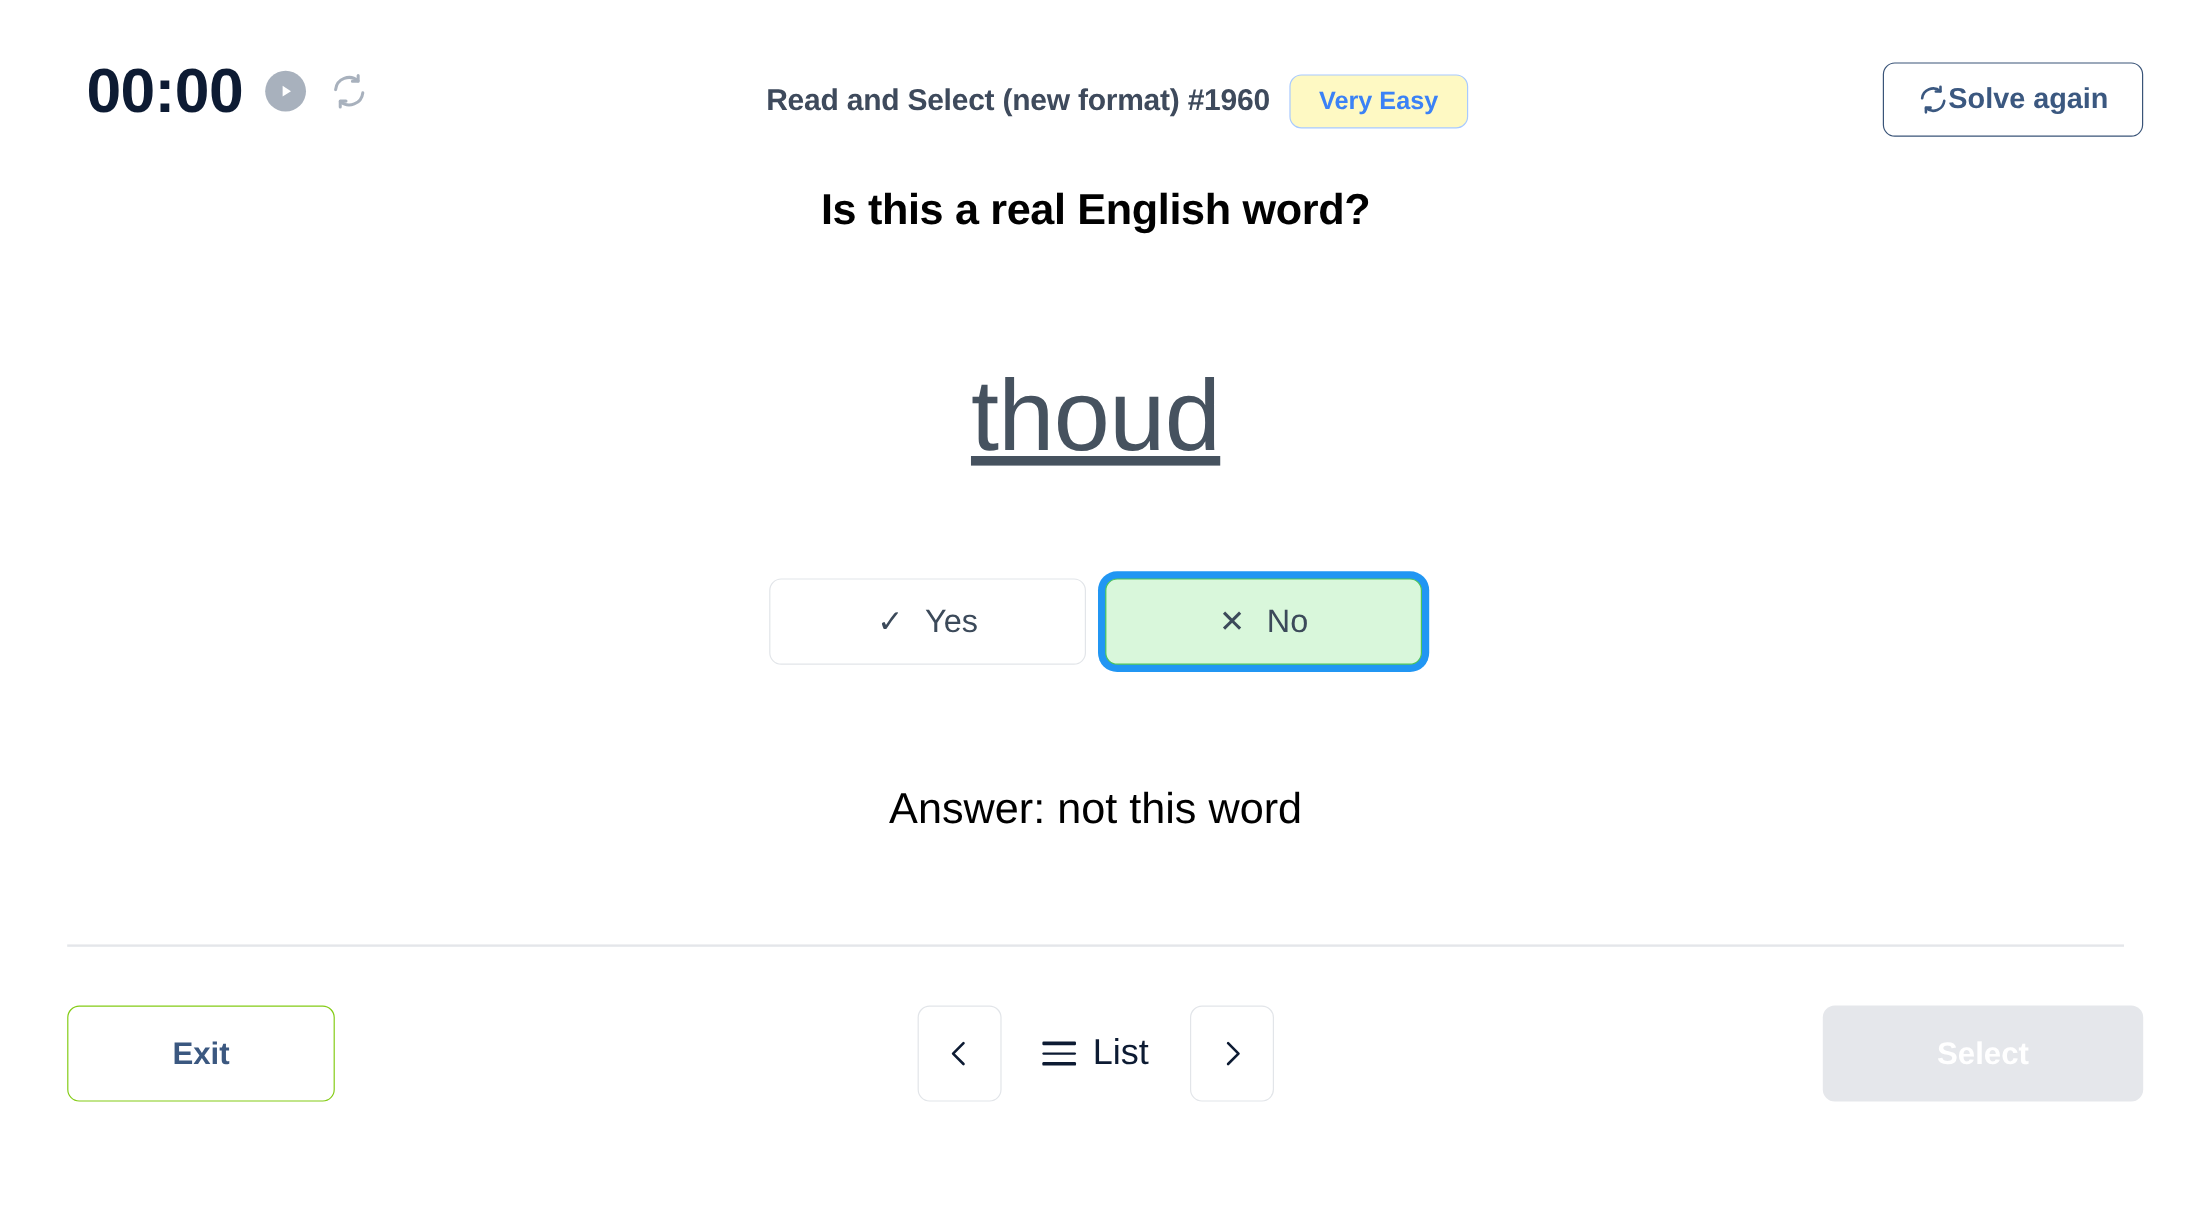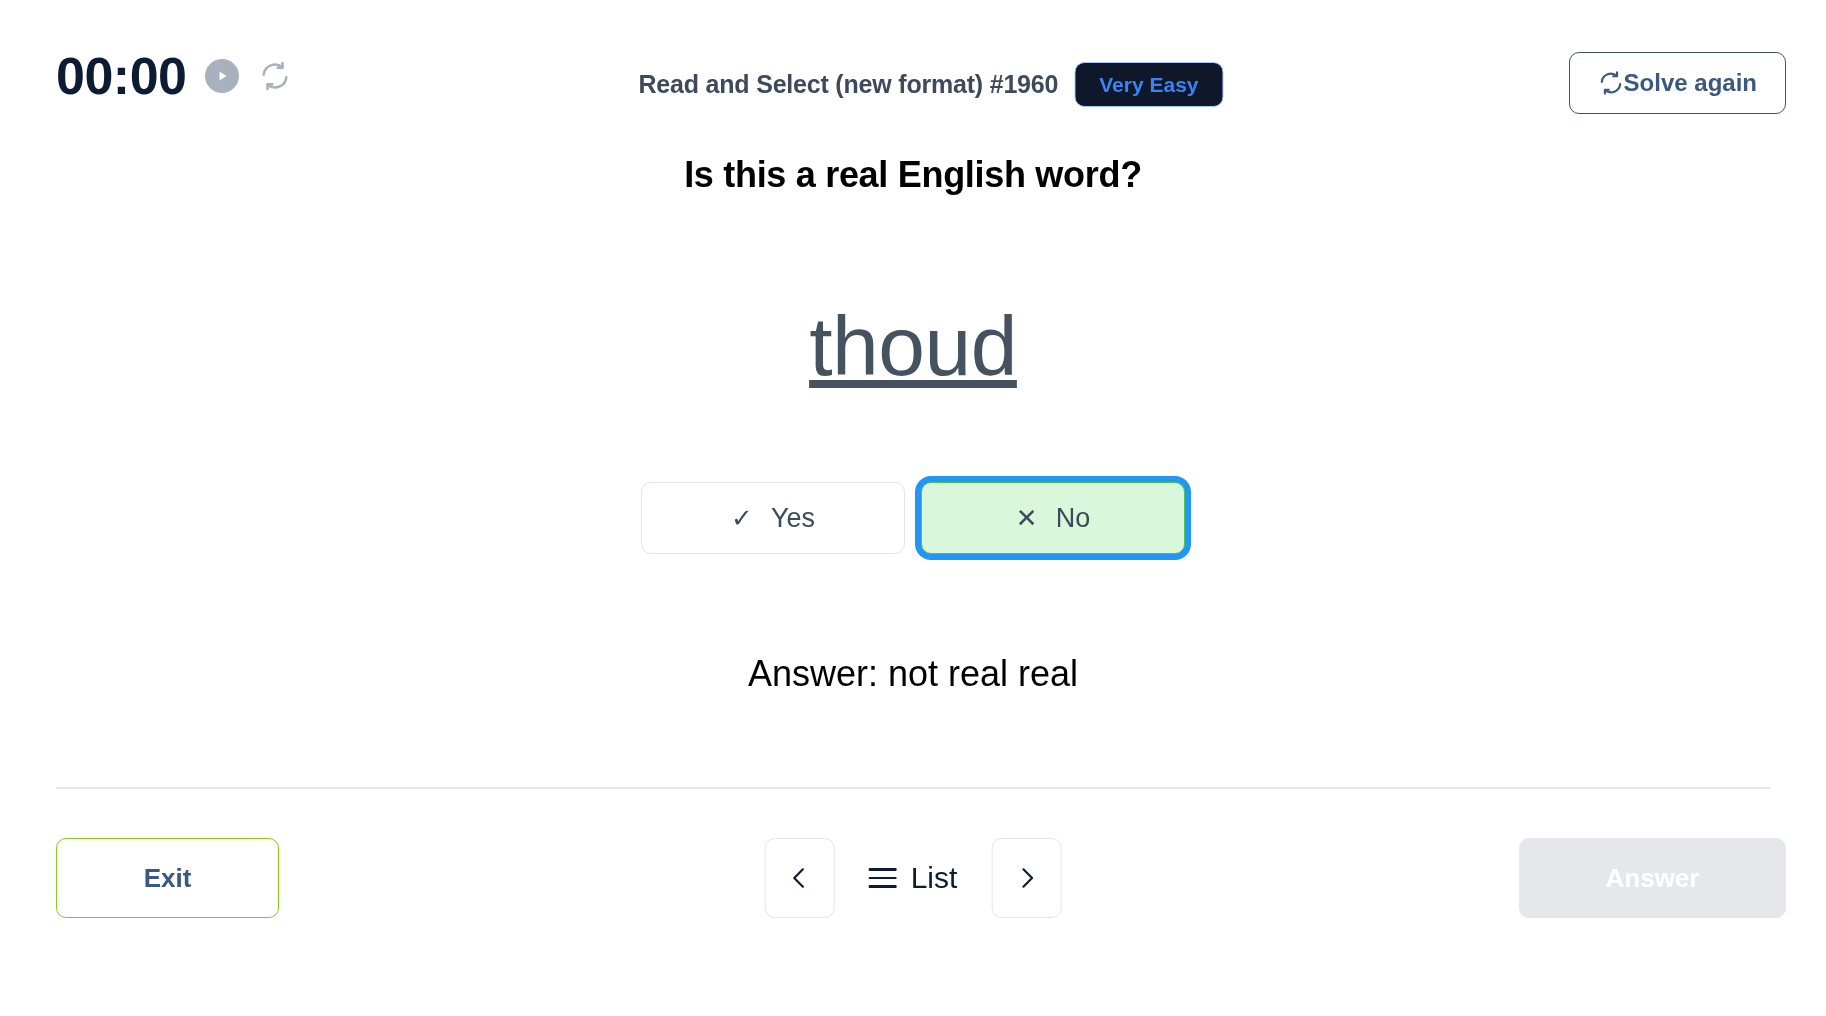--- a/index.html
+++ b/index.html
@@ -38,20 +38,21 @@
     display: flex;
     align-items: center;
     gap: 18px;
   }
   .timer-text {
     font-size: 52px;
     font-weight: 700;
     color: #0d1b33;
     letter-spacing: -0.5px;
     line-height: 1;
+    margin-left: 16px;
   }
   .play-btn {
     width: 34px;
     height: 34px;
     border-radius: 50%;
     background: #a8b1bd;
     display: flex;
     align-items: center;
     justify-content: center;
     cursor: pointer;
@@ -80,21 +81,21 @@
     white-space: nowrap;
   }
   .exercise-title {
     font-size: 25px;
     font-weight: 700;
     color: #3e4a5c;
     letter-spacing: -0.2px;
     margin-left: 36px;
   }
   .difficulty-badge {
-    background: #0f172a;
+    background: #fef9c3;
     border: 1px solid #a8caff;
     color: #3b82f6;
     font-size: 21px;
     font-weight: 700;
     border-radius: 10px;
     padding: 11px 24px;
     line-height: 1;
     cursor: pointer;
   }
 
@@ -342,21 +343,21 @@
     <div class="choice">
       <span class="glyph">✓</span>
       <span>Yes</span>
     </div>
     <div class="choice selected">
       <span class="glyph">✕</span>
       <span>No</span>
     </div>
   </div>
 
-  <div class="answer">Answer: not real real</div>
+  <div class="answer">Answer: not this word</div>
 
   <div class="divider"></div>
 
   <div class="footer">
     <div class="exit-btn">Exit</div>
 
     <div class="nav-group">
       <div class="nav-arrow">
         <span>
           <svg width="26" height="26" viewBox="0 0 24 24" fill="none" stroke="#0d1b33" stroke-width="2" stroke-linecap="round" stroke-linejoin="round" aria-hidden="true">
@@ -376,16 +377,16 @@
 
       <div class="nav-arrow">
         <span>
           <svg width="26" height="26" viewBox="0 0 24 24" fill="none" stroke="#0d1b33" stroke-width="2" stroke-linecap="round" stroke-linejoin="round" aria-hidden="true">
             <polyline points="9,4 17,12 9,20"></polyline>
           </svg>
         </span>
       </div>
     </div>
 
-    <div class="submit-btn">Answer</div>
+    <div class="submit-btn">Select</div>
   </div>
 
 </div>
 
 </body></html>

